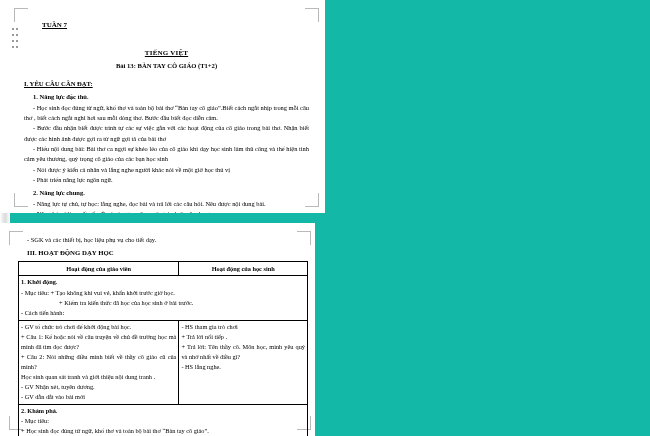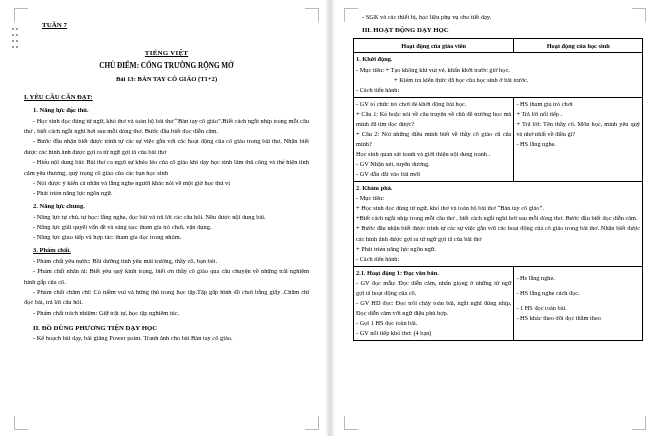--- a/index.html
+++ b/index.html
@@ -15,20 +15,21 @@
     color: #000000;
     position: relative;
   }
 
   
   #workspace {
     position: absolute;
     inset: 0;
     display: flex;
     background: #14b8a6;
+    flex-direction: column;
   }
 
   .page {
     position: relative;
     background: #ffffff;
     height: 436px;
     box-sizing: border-box;
     overflow: hidden;
   }
   .page-left  { width: 325px; }
@@ -191,21 +192,20 @@
         <i></i>
         <i></i>
     </div>
 
     <div class="content">
 
       <div class="week">TUẦN 7</div>
 
       <div class="title-block ctr">
         <div class="title-main">TIẾNG VIỆT</div>
-        <div class="title-sub">CHỦ ĐIỂM: CỔNG TRƯỜNG RỘNG MỞ</div>
         <div class="title-sub2">Bài 13: BÀN TAY CÔ GIÁO (T1+2)</div>
       </div>
 
       <div class="sec-h">I. YÊU CẦU CẦN ĐẠT:</div>
 
       <div class="sub-h">1. Năng lực đặc thù.</div>
       <p class="line ind">- Học sinh đọc đúng từ ngữ, khổ thơ và toàn bộ bài thơ “Bàn tay cô giáo”.Biết cách ngắt nhịp trong mỗi câu thơ , biết cách ngắt nghỉ hơi sau mỗi dòng thơ. Bước đầu biết đọc diễn cảm.</p>
       <p class="line ind">- Bước đầu nhận biết được trình tự các sự việc gắn với các hoạt động của cô giáo trong bài thơ. Nhận biết được các hình ảnh được gợi ra từ ngữ gợi tả của bài thơ</p>
       <p class="line ind">- Hiểu nội dung bài: Bài thơ ca ngợi sự khéo léo của cô giáo khi dạy học sinh làm thủ công và thể hiện tình cảm yêu thương, quý trọng cô giáo của các bạn học sinh</p>
       <p class="line ind">- Nói được ý kiến cá nhân và lắng nghe người khác nói về một giờ học thú vị</p>

